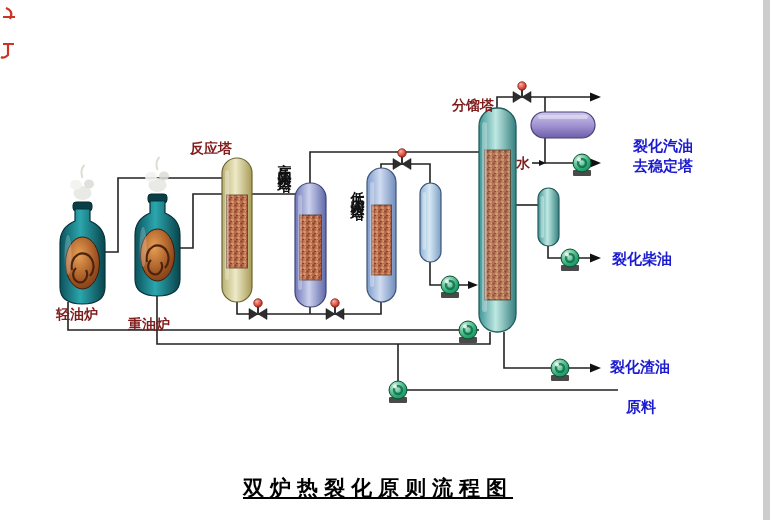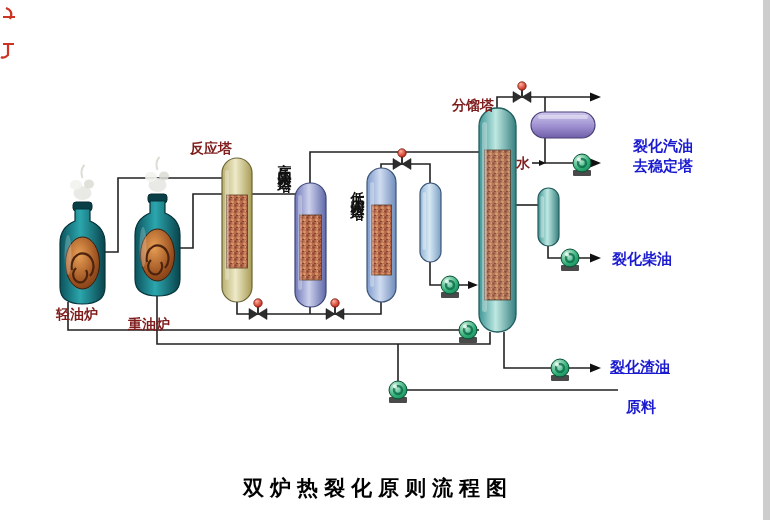--- a/index.html
+++ b/index.html
@@ -8,21 +8,21 @@
     font-family:"Liberation Sans",sans-serif;
   }
   .hlabel{position:absolute;font:bold 14px "Liberation Sans",sans-serif;color:#7f1d1d;white-space:nowrap;}
   .vlabel{
     position:absolute;writing-mode:vertical-rl;text-orientation:upright;
     font:bold 14px "Liberation Sans",sans-serif;color:#111;letter-spacing:4px;white-space:nowrap;
   }
   .stream{position:absolute;font:bold 15px "Liberation Sans",sans-serif;color:#1b1bd0;white-space:nowrap;}
   .title{
     position:absolute;left:0;top:474px;width:756px;text-align:center;
-    font:bold 21px "Liberation Serif","DejaVu Serif",serif;color:#000;letter-spacing:6px;
+    font:bold 21px "Liberation Serif","DejaVu Serif",serif;color:#000;letter-spacing:6px;text-decoration:underline;
   }
   svg{position:absolute;left:0;top:0;}
 </style>
 </head>
 <body>
 
 <div id="canvas">
 
 <svg width="770" height="520" viewBox="0 0 770 520">
   <defs>
@@ -241,18 +241,18 @@
 <div class="vlabel" style="left:276px;top:152px;">高压闪蒸塔</div>
 <div class="vlabel" style="left:349px;top:180px;">低压闪蒸塔</div>
 <div class="hlabel" style="left:452px;top:97px;">分馏塔</div>
 <div class="hlabel" style="left:56px;top:306px;">轻油炉</div>
 <div class="hlabel" style="left:128px;top:316px;">重油炉</div>
 <div class="hlabel" style="left:516px;top:155px;">水</div>
 
 <div class="stream" style="left:633px;top:137px;text-align:right;">裂化汽油</div>
 <div class="stream" style="left:633px;top:157px;">去稳定塔</div>
 <div class="stream" style="left:612px;top:250px;">裂化柴油</div>
-<div class="stream" style="left:610px;top:358px;text-decoration:underline;">裂化渣油</div>
+<div class="stream" style="left:610px;top:358px;">裂化渣油</div>
 <div class="stream" style="left:626px;top:398px;text-align:center;">原料</div>
 
 <div class="title">双炉热裂化原则流程图</div>
 
 </div>
 
 </body></html>

